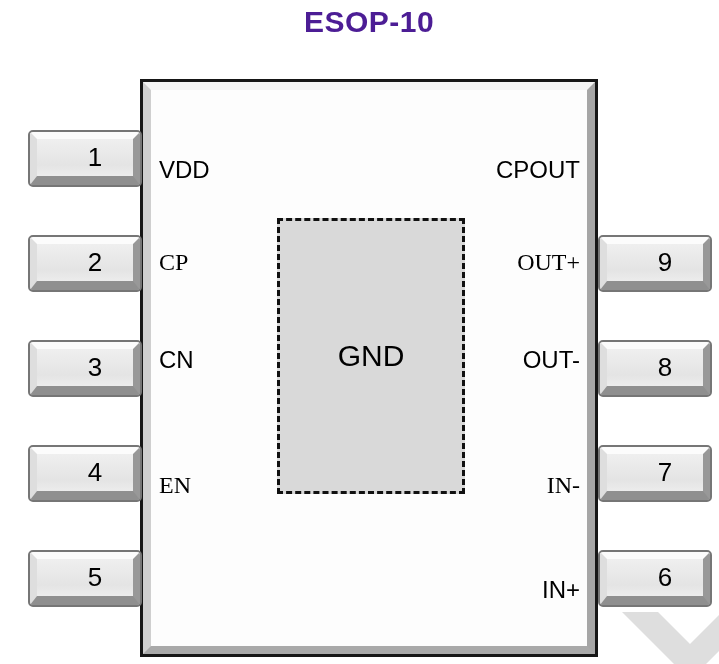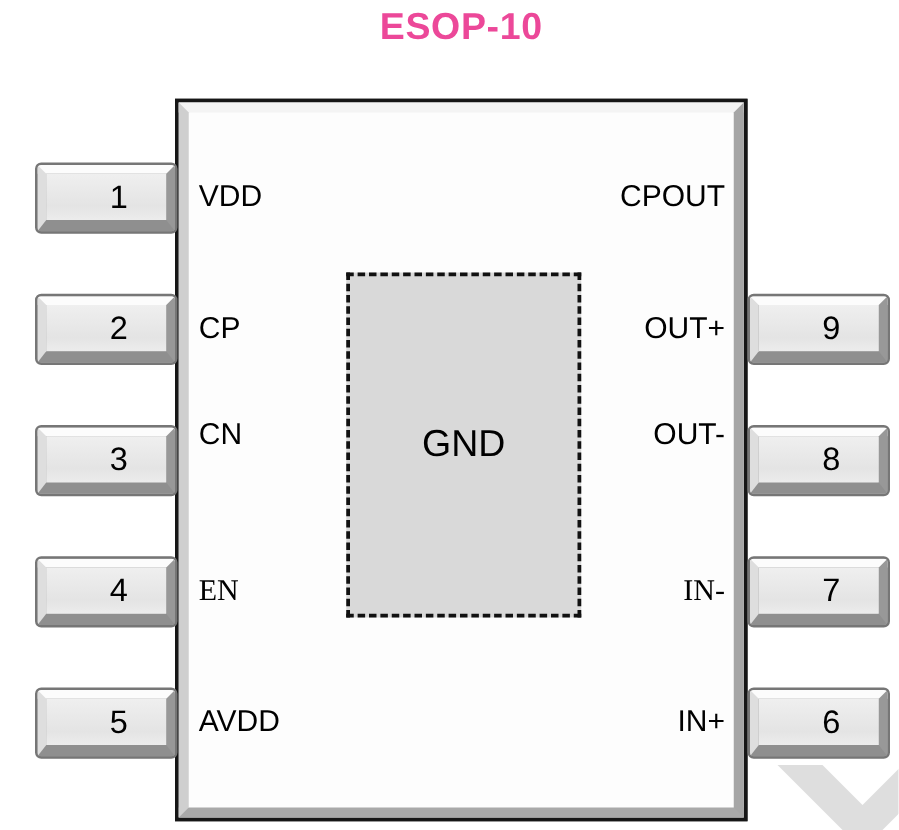--- a/index.html
+++ b/index.html
@@ -20,21 +20,21 @@
   
   .title {
     position: absolute;
     left: 140px;
     top: 5px;
     width: 458px;
     text-align: center;
     font-size: 30px;
     font-weight: bold;
     letter-spacing: 0.5px;
-    color: #ec4899;
+    color: #4c1d95;
   }
 
   
   .ic-body {
     position: absolute;
     left: 140px;
     top: 79px;
     width: 458px;
     height: 578px;
     box-sizing: border-box;
@@ -105,25 +105,26 @@
   .row-5 { top: 550px; }
 
   
   .pin-label {
     position: absolute;
     height: 32px;
     line-height: 32px;
     font-size: 24px;
     color: #000000;
     white-space: nowrap;
+    margin-top: 12px;
   }
   .label-left  { left: 159px; text-align: left; }
   .label-right { right: 139px; text-align: right; }
   .lrow-1 { top: 142px; }
-  .lrow-2 { top: 247px; }
+  .lrow-2 { top: 234px; font-family: Liberation Serif, serif; }
   .lrow-3 { top: 332px; }
   .lrow-4 { top: 457px; font-family: Liberation Serif, serif; }
   .lrow-5 { top: 562px; }
 
   
   .watermark {
     position: absolute;
     left: 0;
     top: 0;
     pointer-events: none;
@@ -188,21 +189,20 @@
   <div class="pin pin-right row-5">
     <div class="pin-bevel">
       <span class="pin-number">6</span>
     </div>
   </div>
 
   <div class="pin-label label-left lrow-1">VDD</div>
   <div class="pin-label label-left lrow-2">CP</div>
   <div class="pin-label label-left lrow-3">CN</div>
   <div class="pin-label label-left lrow-4">EN</div>
-  <div class="pin-label label-left lrow-5">AVDD</div>
 
   <div class="pin-label label-right lrow-1">CPOUT</div>
   <div class="pin-label label-right lrow-2">OUT+</div>
   <div class="pin-label label-right lrow-3">OUT-</div>
   <div class="pin-label label-right lrow-4">IN-</div>
   <div class="pin-label label-right lrow-5">IN+</div>
 
   <svg class="watermark" width="719" height="664" viewBox="0 0 719 664" aria-hidden="true">
     <path d="M 622 612 L 658 612 L 690 644 L 722 612 L 758 612 L 690 680 Z" fill="#dedede"></path>
   </svg>

